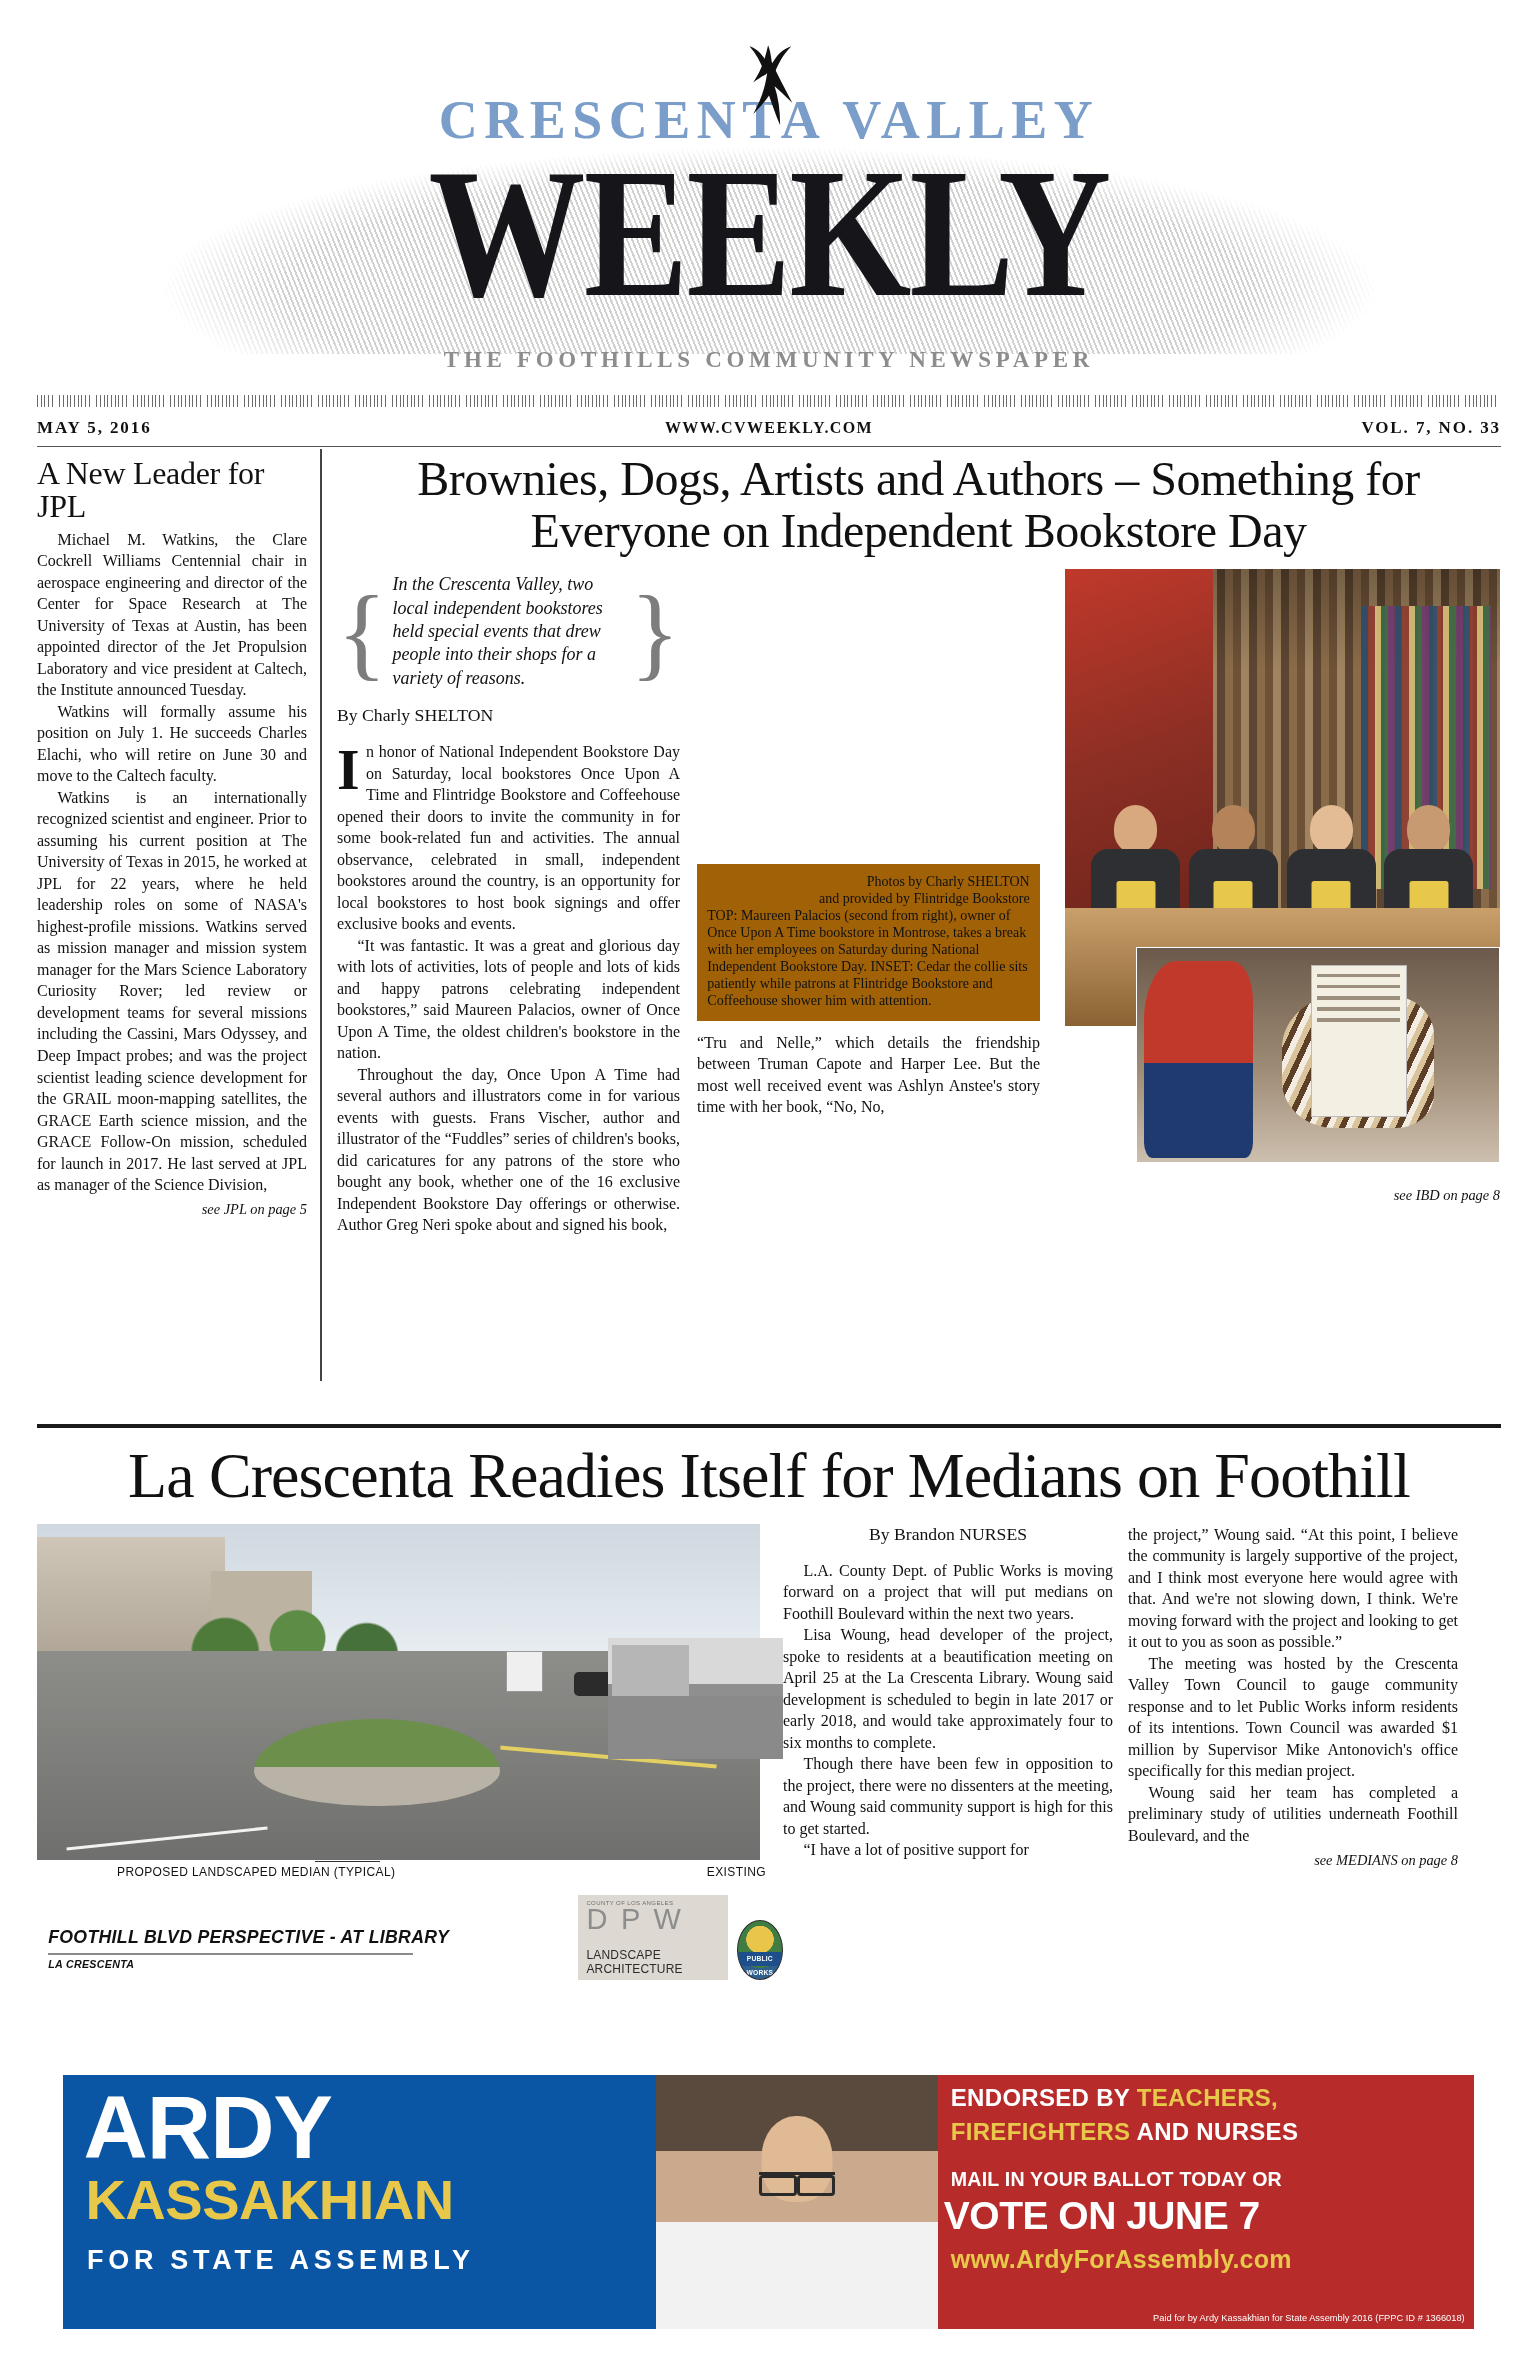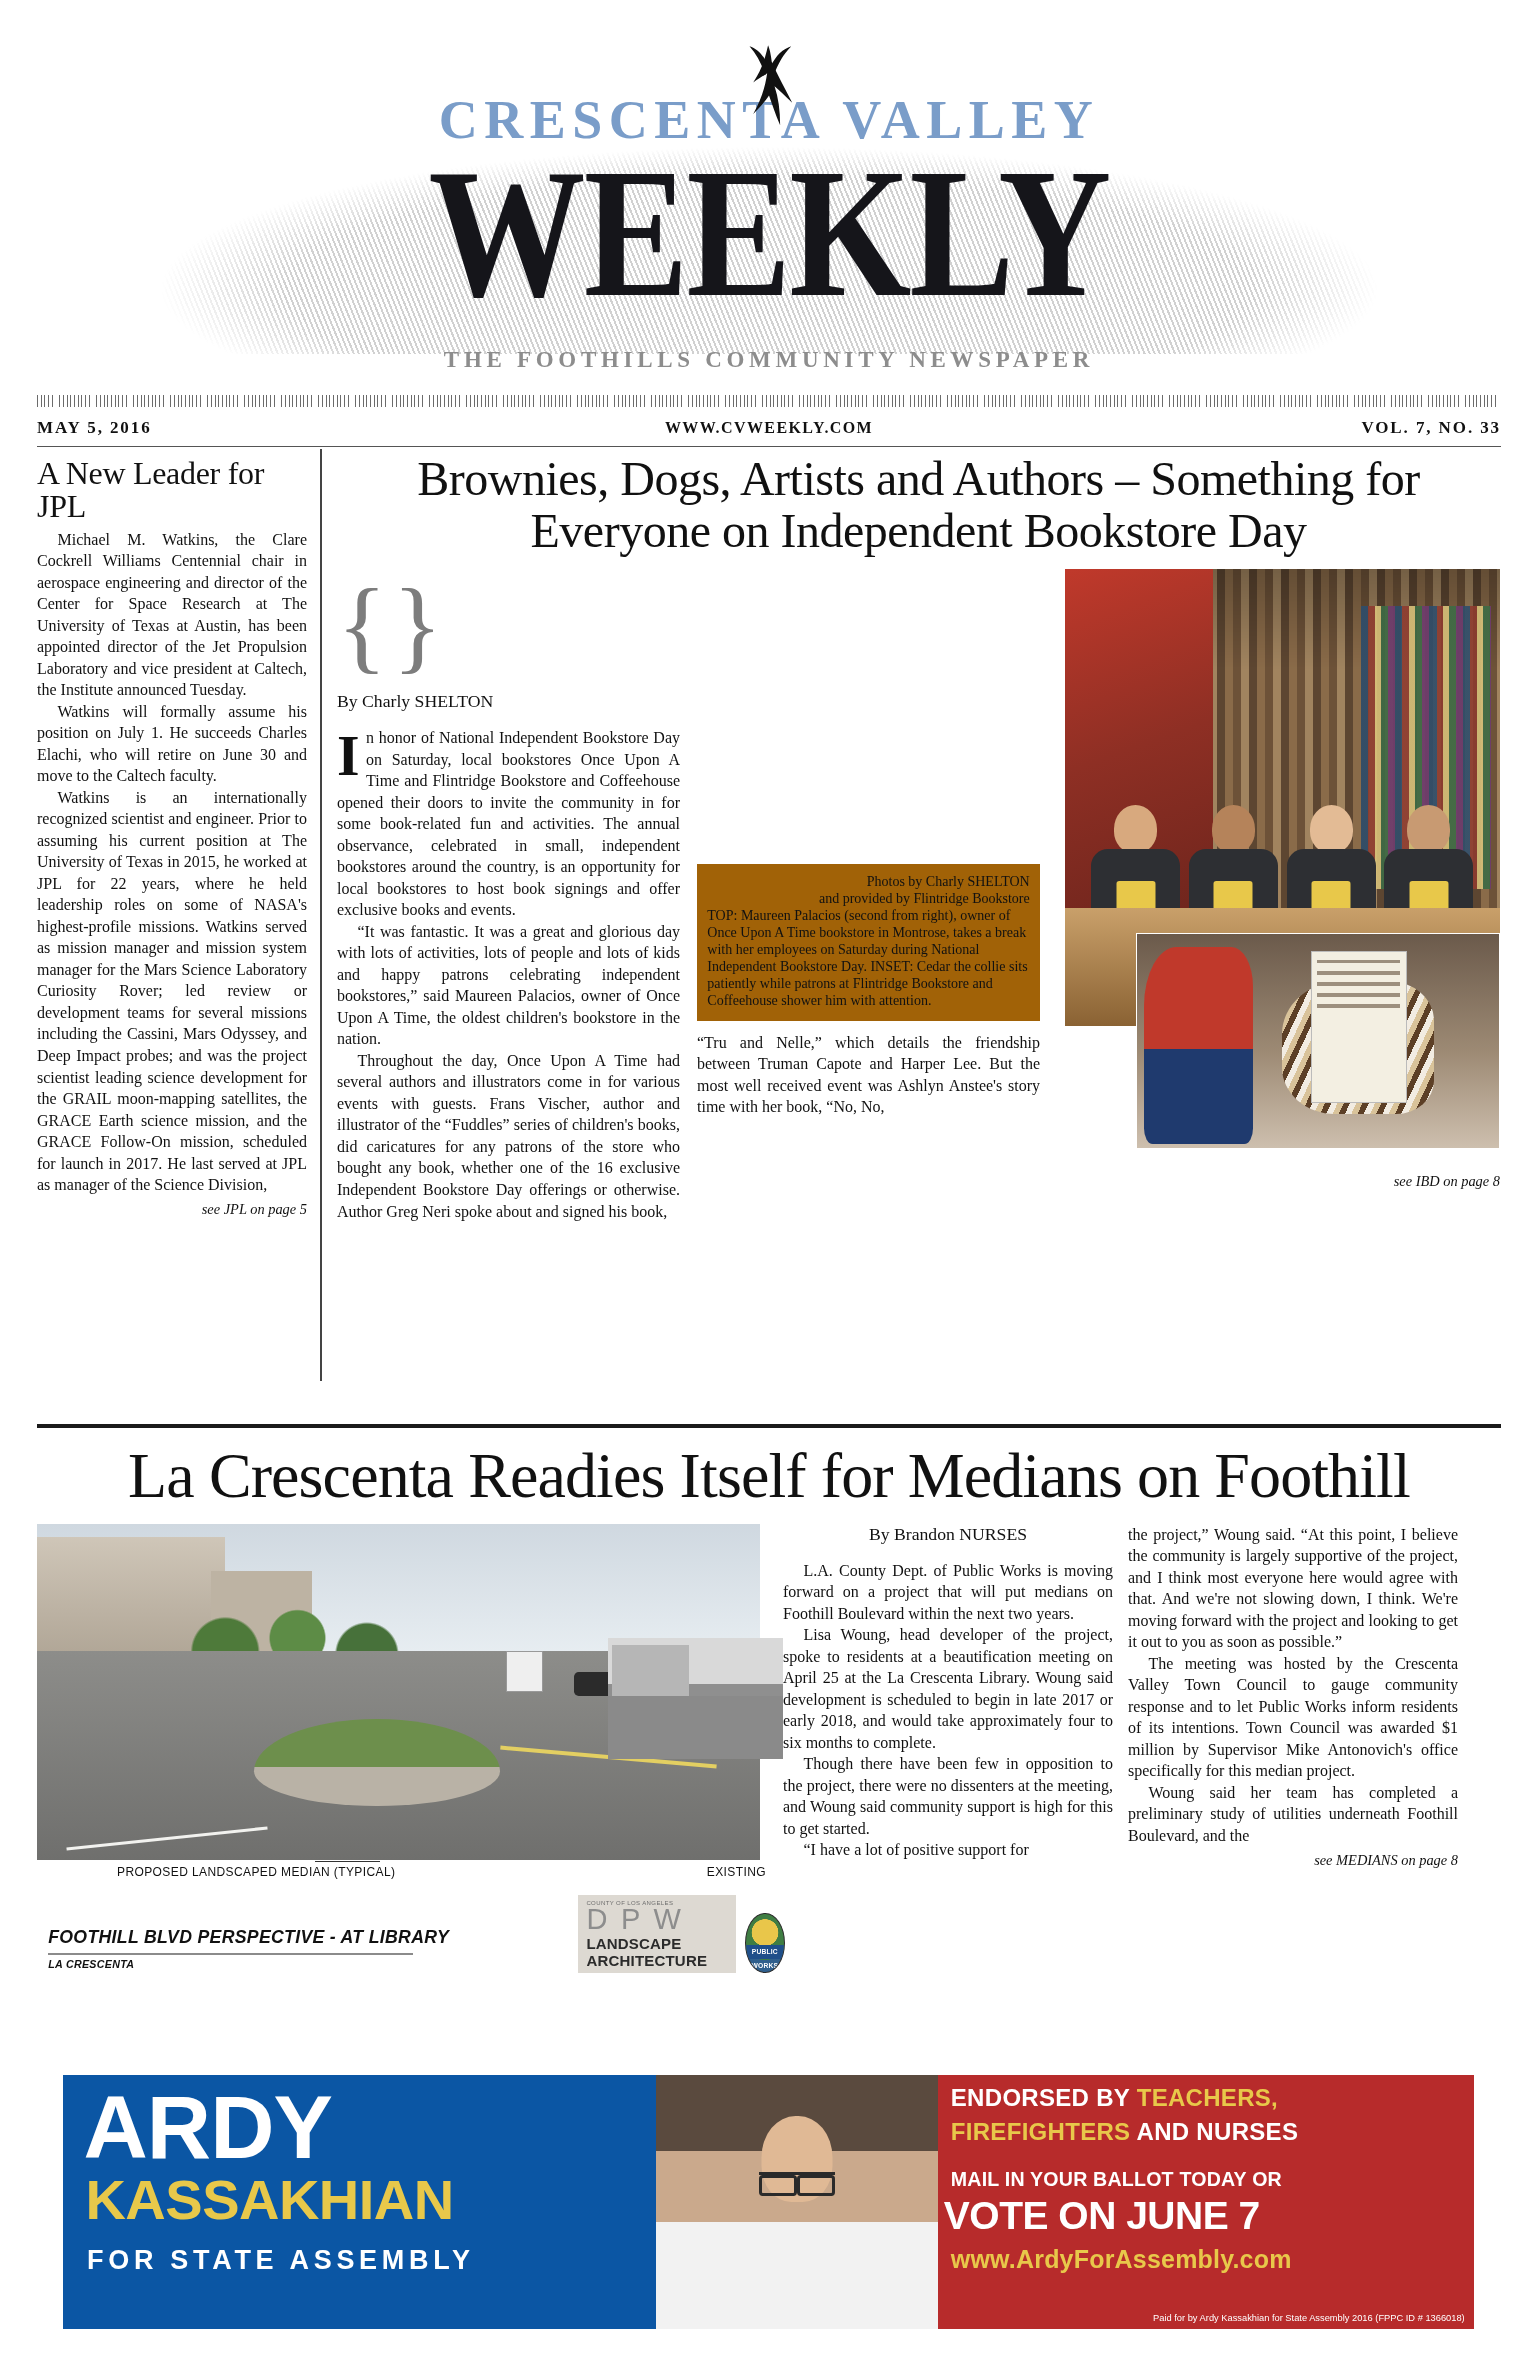--- a/index.html
+++ b/index.html
@@ -196,21 +196,21 @@
   .plate-title{position:absolute;left:11.2px;top:403px;font-family:"Liberation Sans",sans-serif;
     font-weight:bold;font-style:italic;font-size:17.7px;letter-spacing:0.3px;}
   .plate-rule{position:absolute;left:11.2px;top:429px;width:365px;height:1.9px;background:#8b8b8b;}
   .plate-sub{position:absolute;left:11.2px;top:434px;font-family:"Liberation Sans",sans-serif;
     font-weight:bold;font-style:italic;font-size:10.7px;letter-spacing:0.3px;}
 
   .dpw{position:absolute;left:541px;top:371px;display:flex;align-items:flex-end;gap:9px;}
   .dpw-box{background:#ddd9d2;padding:5.6px 8.4px 3.7px 8.4px;}
   .dpw-tiny{font-family:"Liberation Sans",sans-serif;font-size:6px;color:#6d6d6d;letter-spacing:0.4px;}
   .dpw-big{font-family:"Liberation Sans",sans-serif;font-size:29px;color:#8d8d8d;letter-spacing:2.8px;line-height:.95;}
-  .dpw-cap{font-family:"Liberation Sans",sans-serif;font-size:15px;font-weight:bold;color:#2b2b2b;letter-spacing:0.2px;margin-top:1px;}
+  .dpw-cap{font-family:"Liberation Sans",sans-serif;font-size:12px;font-weight:normal;color:#2b2b2b;letter-spacing:0.2px;margin-top:14px;}
   .pw-seal{width:58px;height:58px;border-radius:50%;
     background:radial-gradient(circle at 50% 32%,#e9c64a 0 30%,#3f7d43 31% 62%,#2f5f8d 63% 100%);
     border:1.9px solid #2b2b2b;position:relative;overflow:hidden;}
   .pw-band{position:absolute;left:0;right:0;top:54%;height:14px;background:#1f4f8a;}
   .pw-band span{display:block;text-align:center;color:#fff;font-family:"Liberation Sans",sans-serif;
     font-size:6.7px;font-weight:bold;line-height:14px;letter-spacing:0.2px;}
 
   
   .ad{position:absolute;left:63px;top:2075px;width:1411px;height:254px;overflow:hidden;background:#0b56a4;}
   .ad-left{position:absolute;left:0;top:0;width:42%;height:100%;background:#0b56a4;}
@@ -278,20 +278,21 @@
       <div class="jumpline">see JPL on page 5</div>
     </div>
 
     <div class="main-story">
       <h1 class="main-head">Brownies, Dogs, Artists and Authors – Something for Everyone on Independent Bookstore Day</h1>
 
       <div class="main-grid">
         <div class="ms-col">
           <div class="deck-wrap">
             <span class="brace">{</span>
+            <div class="deck">In the Crescenta Valley, two local independent bookstores held special events that drew people into their shops for a variety of reasons.</div>
             <span class="brace">}</span>
           </div>
           <div class="byline">By Charly SHELTON</div>
           <p class="dropcap-p">In honor of National Independent Bookstore Day on Saturday, local bookstores Once Upon A Time and Flintridge Bookstore and Coffeehouse opened their doors to invite the community in for some book-related fun and activities. The annual observance, celebrated in small, independent bookstores around the country, is an opportunity for local bookstores to host book signings and offer exclusive books and events.</p>
           <p class="body-p">“It was fantastic. It was a great and glorious day with lots of activities, lots of people and lots of kids and happy patrons celebrating independent bookstores,” said Maureen Palacios, owner of Once Upon A Time, the oldest children's bookstore in the nation.</p>
           <p class="body-p">Throughout the day, Once Upon A Time had several authors and illustrators come in for various events with guests. Frans Vischer, author and illustrator of the “Fuddles” series of children's books, did caricatures for any patrons of the store who bought any book, whether one of the 16 exclusive Independent Bookstore Day offerings or otherwise. Author Greg Neri spoke about and signed his book,</p>
         </div>
 
         <div class="ms-col">
           <div style="height:295px"></div>

